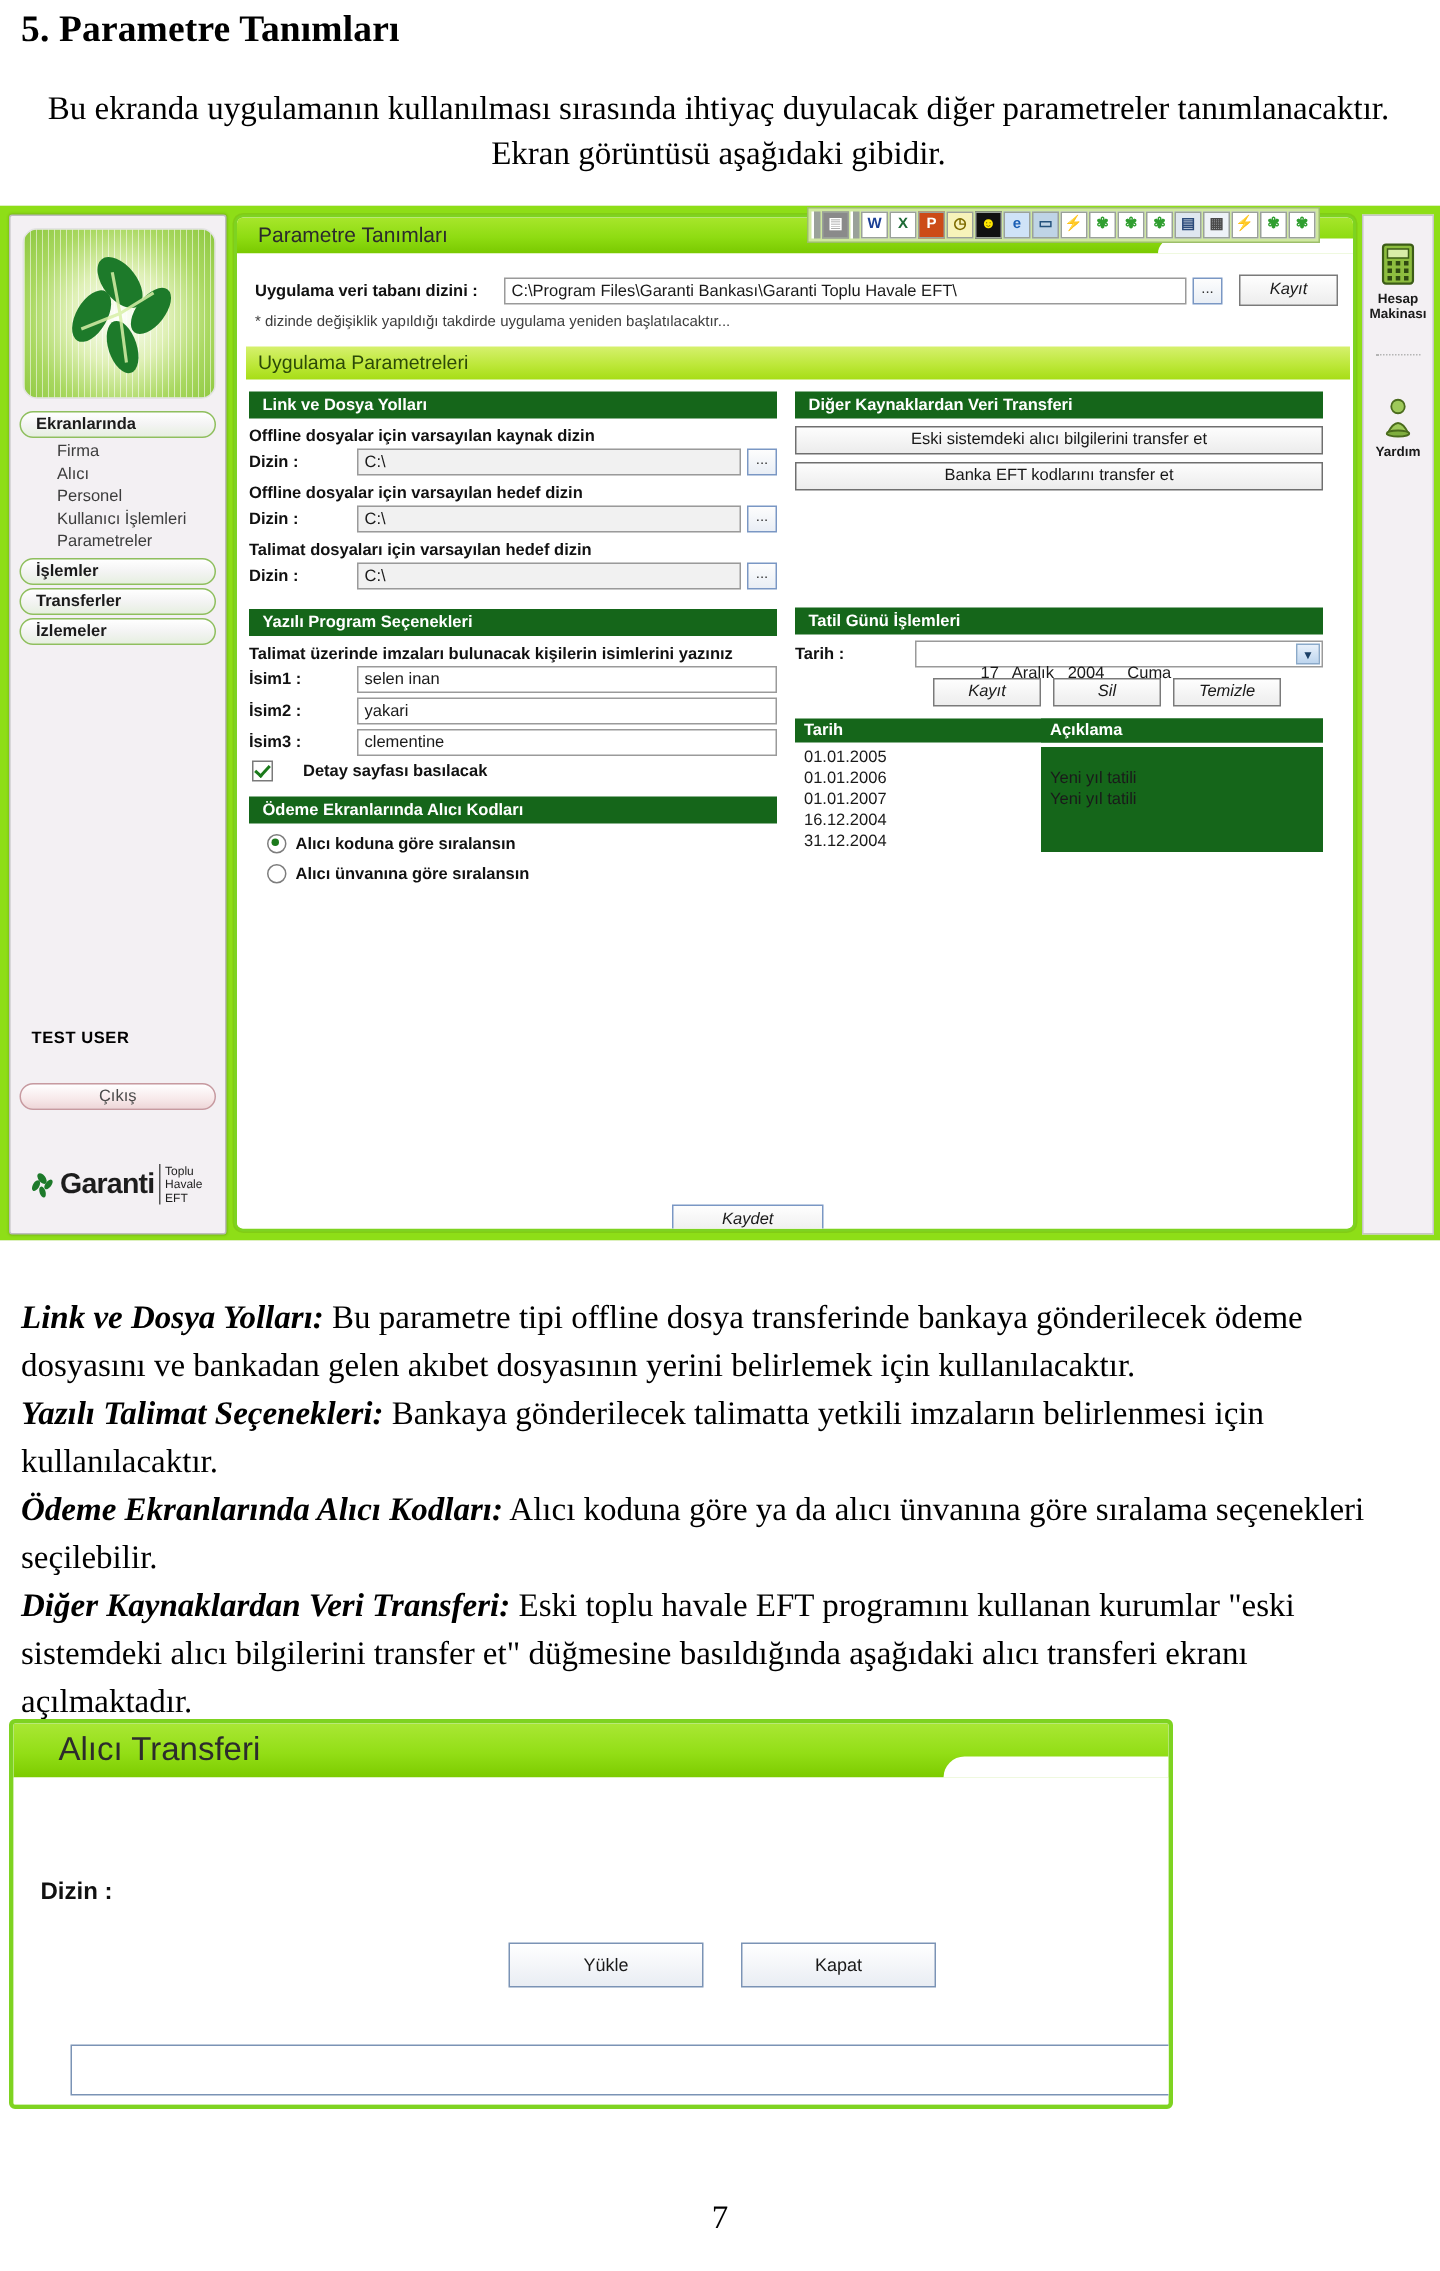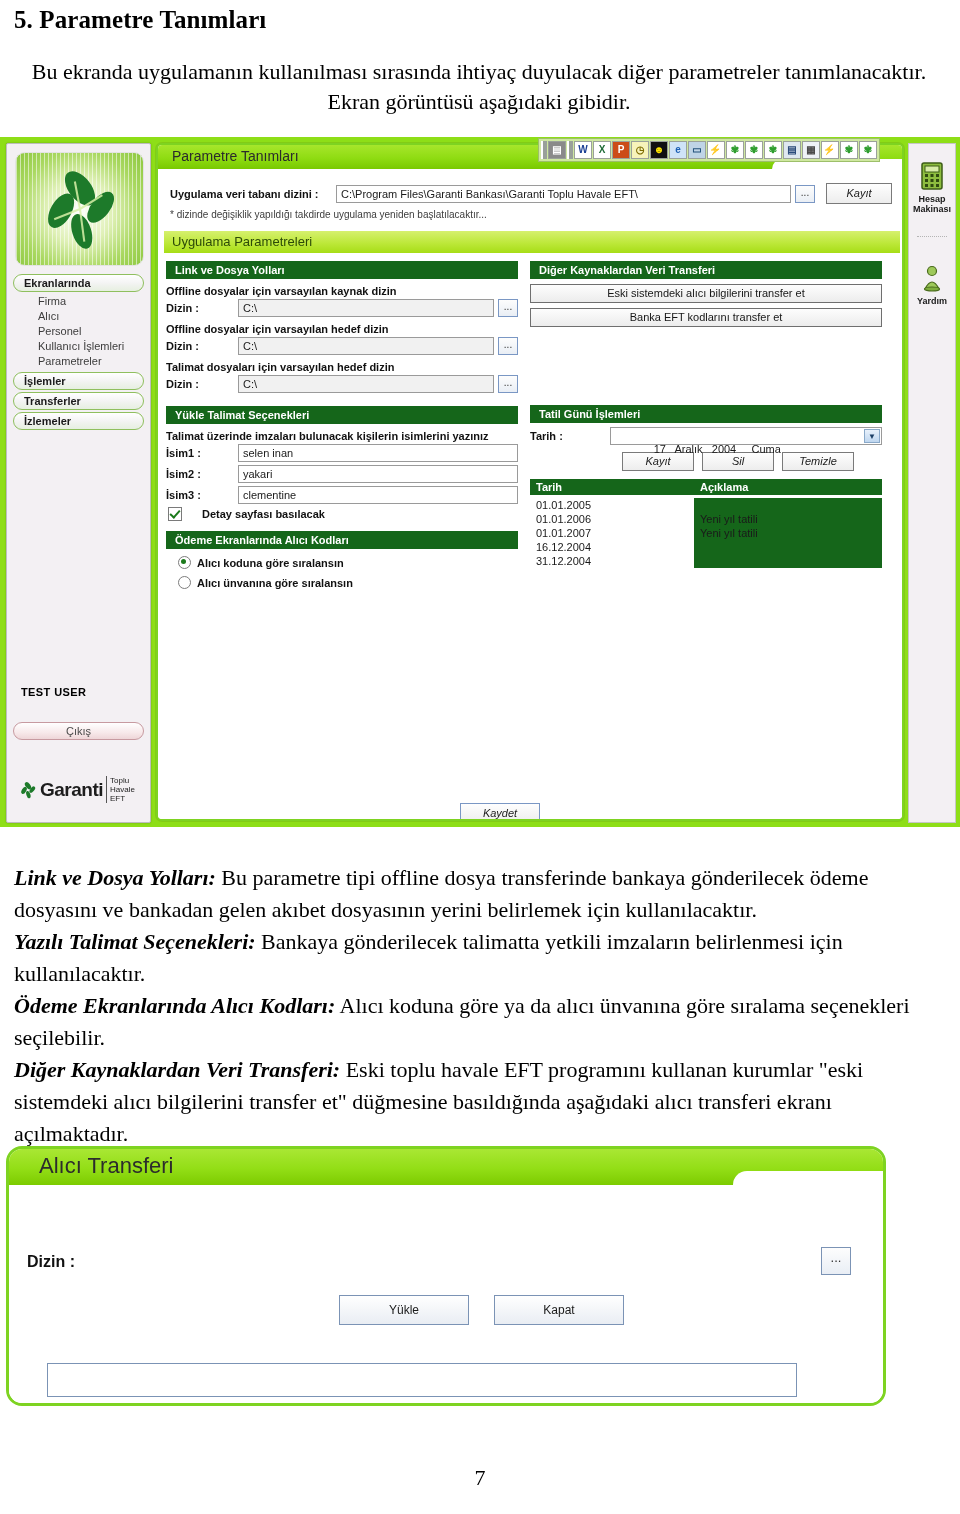--- a/index.html
+++ b/index.html
@@ -480,23 +480,23 @@
     font-size: 11px;
     color: #1a1a1a;
     font-family: "Liberation Sans", sans-serif;
     line-height: 14px;
   }
   .grid-row div { padding-left: 6px; }
   .grid-row .gc1 { width: 158px; }
 
   .kaydet-btn {
     position: absolute;
-    left: 302px;
+    left: 290px;
     top: 634px;
-    width: 80px;
+    width: 101px;
     height: 21px;
     line-height: 19px;
     border: 1px solid #7a97c4;
   }
 
   
   .tool-rail {
     position: absolute;
     left: 908px;
     top: 6px;
@@ -520,25 +520,25 @@
     position: absolute;
     left: 8px; right: 8px;
     border-top: 1px dotted #b4b4b4;
   }
 
   
   #dialog-shot {
     position: absolute;
     left: 6px;
     top: 1146px;
-    width: 880px;
+    width: 776px;
     height: 260px;
     background: #ffffff;
     border: 3px solid #7ed321;
-    border-radius: 16px;
+    border-radius: 4px;
     box-sizing: border-box;
     overflow: hidden;
     font-family: "Liberation Sans", sans-serif;
   }
   .dlg-titlebar {
     height: 36px;
     background: linear-gradient(180deg,#a9e734 0%,#93de16 55%,#7ccb00 100%);
     position: relative;
   }
   .dlg-title {
@@ -738,21 +738,21 @@
         </div>
 
         <div class="subcap">Talimat dosyaları için varsayılan hedef dizin</div>
         <div class="field-row">
           <span class="fl">Dizin :</span>
           <span class="txt">C:\</span>
           <span class="btn-dots">...</span>
         </div>
 
         <div style="height:10px"></div>
-        <div class="hdr-dark">Yükle Talimat Seçenekleri</div>
+        <div class="hdr-dark">Yazılı Program Seçenekleri</div>
         <div class="subcap">Talimat üzerinde imzaları bulunacak kişilerin isimlerini yazınız</div>
 
         <div class="field-row name-row">
           <span class="fl">İsim1 :</span>
           <span class="txt">selen inan</span>
         </div>
         <div class="field-row name-row">
           <span class="fl">İsim2 :</span>
           <span class="txt">yakari</span>
         </div>

